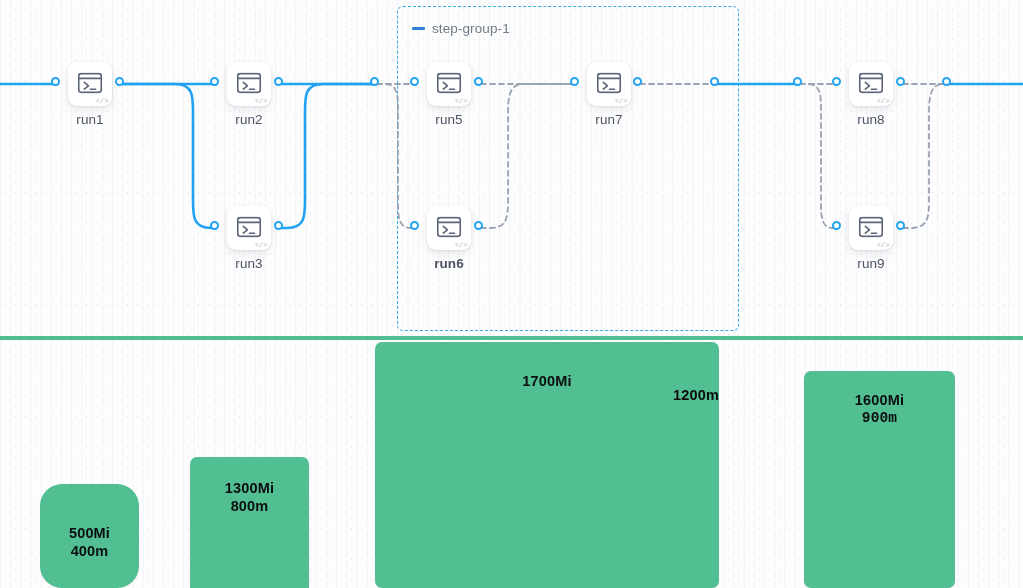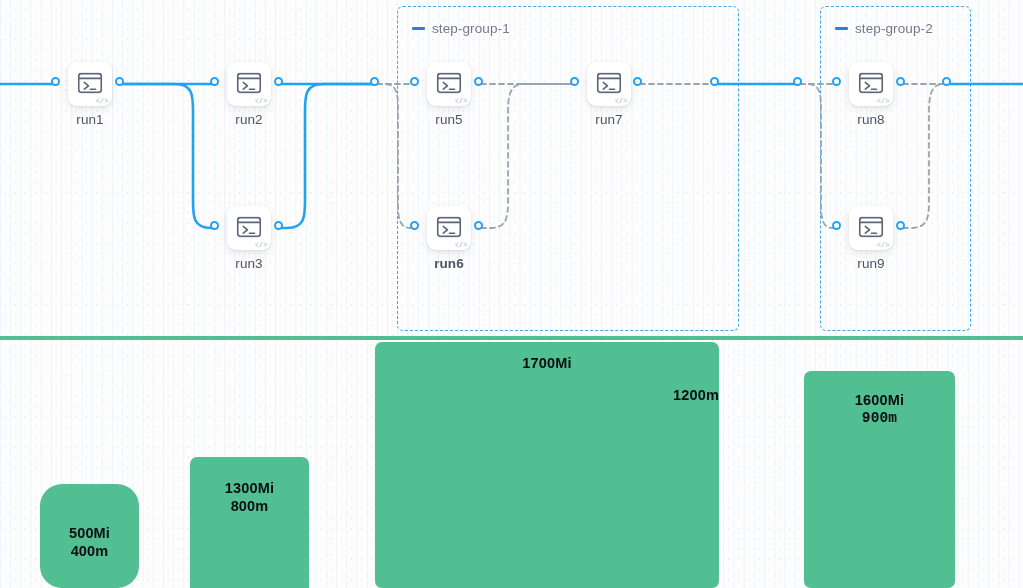--- a/index.html
+++ b/index.html
@@ -140,43 +140,37 @@
 
   <div class="groups-layer">
 
     <div class="step-group" id="group-1" style="left: 377px; top: 6px; width: 342px; height: 325px;">
       <div class="step-group-label">
         <span class="collapse-dash"></span>
         <span>step-group-1</span>
       </div>
     </div>
 
-    <div class="step-group" id="group-2" style="left: 800px; top: 6px; width: 151px; height: 325px;">
-      <div class="step-group-label">
-        <span class="collapse-dash"></span>
-        <span>step-group-2</span>
-      </div>
-    </div>
 
   </div>
 
   <div class="bars-layer">
 
     <div class="bar" id="bar-1" style="left: 40px; top: 484px; width: 99px; height: 104px; background: rgb(82, 191, 146); border-radius: 22px;">
       <div class="bar-text" style="top:40px;">500Mi</div>
       <div class="bar-text" style="top:58px;">400m</div>
     </div>
 
     <div class="bar" id="bar-2" style="left: 190px; top: 415px; width: 119px; height: 173px; background: rgb(82, 191, 146); margin-top: 42px;">
       <div class="bar-text" style="top:22px;">1300Mi</div>
       <div class="bar-text" style="top:40px;">800m</div>
     </div>
 
     <div class="bar" id="bar-3" style="left: 375px; top: 342px; width: 344px; height: 246px; background: rgb(82, 191, 146);">
-      <div class="bar-text" style="top:12px;">1700Mi</div>
+      <div class="bar-text" style="top:30px;">1700Mi</div>
       <div class="bar-text" style="top:44px;text-align:right;">1200m</div>
     </div>
 
     <div class="bar" id="bar-4" style="left: 804px; top: 371px; width: 151px; height: 217px; background: rgb(82, 191, 146);">
       <div class="bar-text" style="top:20px;">1600Mi</div>
       <div class="bar-text" style="top:38px;font-family:Liberation Mono, monospace;">900m</div>
     </div>
 
   </div>
 

